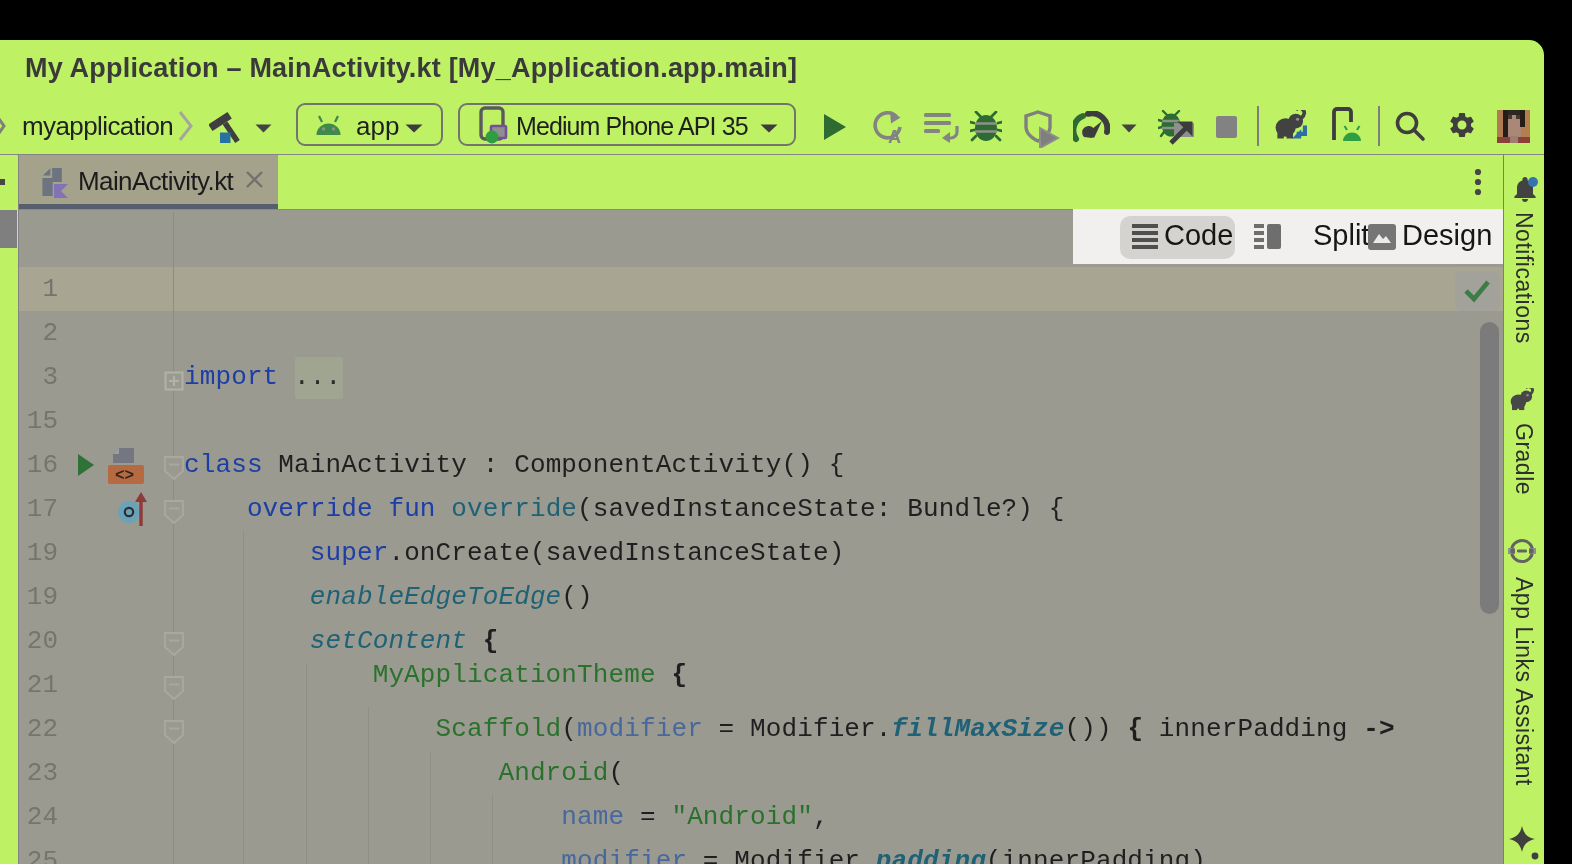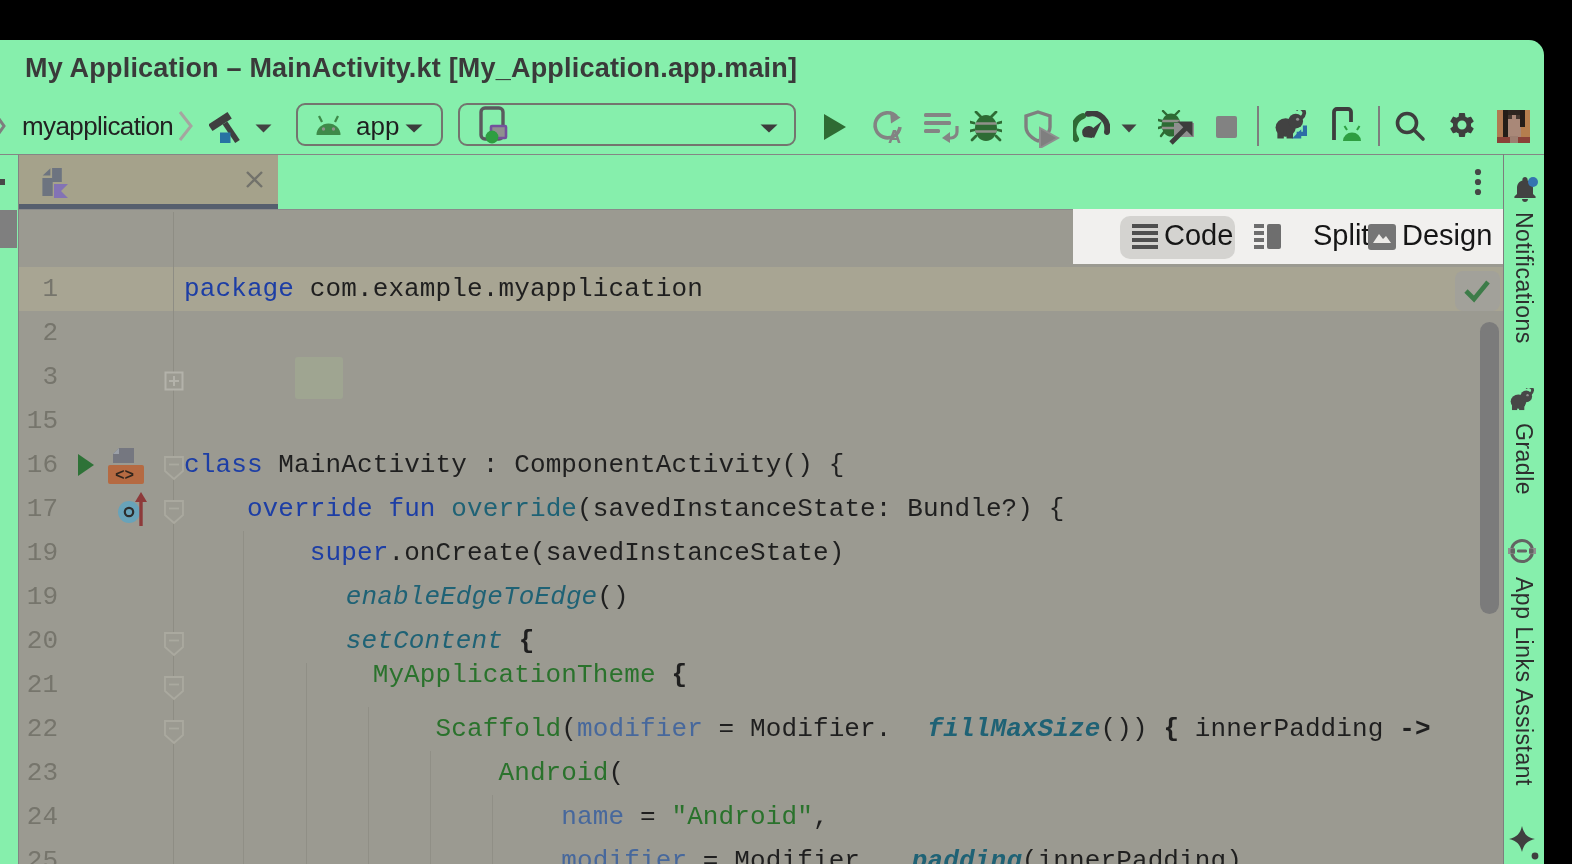--- a/index.html
+++ b/index.html
@@ -1,24 +1,24 @@
 <!DOCTYPE html>
 <html><head>
 <meta charset="utf-8">
 <style>
   html,body{margin:0;padding:0;background:#000;width:1572px;height:864px;overflow:hidden;}
   *{box-sizing:border-box;}
   .abs{position:absolute;}
   body{font-family:"Liberation Sans",sans-serif;}
-  #win{position:absolute;left:0;top:40px;width:1544px;height:824px;background:#86efac;border-radius:0 15px 0 0;overflow:hidden;}
+  #win{position:absolute;left:0;top:40px;width:1544px;height:824px;background:#bef264;border-radius:0 15px 0 0;overflow:hidden;}
   .codeline{position:absolute;left:184px;font-family:"Liberation Mono",monospace;font-size:26px;line-height:44px;letter-spacing:0.12px;white-space:pre;color:#1f1f1f;}
   .lnum{position:absolute;left:18px;width:40px;text-align:right;font-size:26px;line-height:44px;color:#76756c;font-family:"Liberation Mono",monospace;}
   .kw{color:#1d3ea5;}
   .fn{color:#1f6275;}
-  .fni{color:#1f6275;font-style:italic;margin-left:36px;}
+  .fni{color:#1f6275;font-style:italic;}
   .grn{color:#2a722c;}
   .arg{color:#47689c;}
   .b{font-weight:bold;}
   .vtext{position:absolute;writing-mode:vertical-rl;font-size:23px;color:#2e2e2e;letter-spacing:0.5px;}
   .tbtxt{position:absolute;font-size:27px;color:#222222;}
   .combo{position:absolute;top:63px;height:43px;border:2px solid #74746f;border-radius:9px;}
 </style>
 </head>
 <body>
 <div id="win">
@@ -56,20 +56,21 @@
   <svg class="abs" style="left:405px;top:84px;" width="18" height="9" viewBox="0 0 18 9">
       <path d="M0.5,0.5 L17.5,0.5 L9,8.5 Z" fill="#3c3c3c"></path>
     </svg>
 
   <div class="combo" style="left:458px;width:338px;"></div>
   <svg class="abs" style="left:478px;top:66px;" width="34" height="38" viewBox="0 0 34 38">
     <rect x="3" y="2" width="22" height="31" rx="4" fill="none" stroke="#5a5a5e" stroke-width="3.4"></rect>
     <rect x="13" y="20" width="15" height="12" rx="1" fill="#8f8f8f" stroke="#74509c" stroke-width="2.6"></rect>
     <circle cx="14" cy="31" r="6.4" fill="#2e9e41"></circle>
   </svg>
+  <div class="tbtxt" style="left:516px;top:72px;color:#1f1f1f;font-size:25px;letter-spacing:-0.9px;">Medium Phone API 35</div>
   <svg class="abs" style="left:760px;top:84px;" width="18" height="9" viewBox="0 0 18 9">
       <path d="M0.5,0.5 L17.5,0.5 L9,8.5 Z" fill="#3c3c3c"></path>
     </svg>
 
   <svg class="abs" style="left:823px;top:73px;" width="24" height="28" viewBox="0 0 24 28">
       <path d="M1,1 L23,14 L1,27 Z" fill="#2e6b33"></path>
     </svg>
 
   <svg class="abs" style="left:869px;top:68px;" width="36" height="36" viewBox="0 0 36 36">
     <path d="M27.5,8.5 A12.5,12.5 0 1 0 31,19" fill="none" stroke="#838383" stroke-width="3.6"></path>
@@ -194,20 +195,21 @@
   <div class="abs" style="left:0;top:139px;width:5px;height:6px;background:#474747;"></div>
   <div class="abs" style="left:19px;top:115px;width:259px;height:49px;background:#a5a28b;"></div>
   <svg class="abs" style="left:42px;top:126px;" width="28" height="32" viewBox="0 0 28 32">
     <g fill="#6d7480">
       <rect x="0.4" y="12" width="10.3" height="18"></rect>
       <rect x="10.1" y="2" width="9.7" height="14"></rect>
       <polygon points="0.7,9.6 8.4,2.3 8.4,9.6"></polygon>
     </g>
     <polygon points="12,18 26,18 19,25 26,32 12,32" fill="#8373b5"></polygon>
   </svg>
+  <div class="abs" style="left:78px;top:122px;font-size:26px;line-height:38px;letter-spacing:-0.6px;color:#1b1b1b;">MainActivity.kt</div>
   <svg class="abs" style="left:244px;top:129px;" width="21" height="21" viewBox="0 0 21 21">
     <path d="M3,3 L18,18 M18,3 L3,18" stroke="#72726b" stroke-width="2.4"></path>
   </svg>
   <div class="abs" style="left:19px;top:164px;width:259px;height:6px;background:#565f6e;"></div>
 
   <svg class="abs" style="left:1472px;top:128px;" width="12" height="32" viewBox="0 0 12 32">
     <circle cx="6" cy="4" r="3.1" fill="#464646"></circle>
       <circle cx="6" cy="14" r="3.1" fill="#464646"></circle>
       <circle cx="6" cy="24" r="3.1" fill="#464646"></circle>
   </svg>
@@ -237,21 +239,21 @@
   <div class="lnum" style="top:447px;">17</div>
   <div class="lnum" style="top:491px;">19</div>
   <div class="lnum" style="top:535px;">19</div>
   <div class="lnum" style="top:579px;">20</div>
   <div class="lnum" style="top:623px;">21</div>
   <div class="lnum" style="top:667px;">22</div>
   <div class="lnum" style="top:711px;">23</div>
   <div class="lnum" style="top:755px;">24</div>
   <div class="lnum" style="top:799px;">25</div>
 
-  <div class="codeline" style="top:227px;"><span class="kw">package</span> com.example.myapplication</div>
+  <div class="codeline" style="top:315px;"><span class="kw">import</span> <span style="color:#2b2b2b;">...</span></div>
   <div class="codeline" style="top:403px;"><span class="kw">class</span> MainActivity : ComponentActivity() {</div>
   <div class="codeline" style="top:447px;">    <span class="kw">override</span> <span class="kw">fun</span> <span class="fn">override</span>(savedInstanceState: Bundle?) {</div>
   <div class="codeline" style="top:491px;">        <span class="kw">super</span>.onCreate(savedInstanceState)</div>
   <div class="codeline" style="top:535px;">        <span class="fni">enableEdgeToEdge</span>()</div>
   <div class="codeline" style="top:579px;">        <span class="fni">setContent</span> <span class="b">{</span></div>
   <div class="codeline" style="top:613px;">            <span class="grn">MyApplicationTheme</span> <span class="b">{</span></div>
   <div class="codeline" style="top:667px;">                <span class="grn">Scaffold</span>(<span class="arg">modifier</span> = Modifier.<span class="fni b">fillMaxSize</span>()) <span class="b">{</span> innerPadding <span class="b">-&gt;</span></div>
   <div class="codeline" style="top:711px;">                    <span class="grn">Android</span>(</div>
   <div class="codeline" style="top:755px;">                        <span class="arg">name</span> = <span class="grn">"Android"</span>,</div>
   <div class="codeline" style="top:799px;">                        <span class="arg">modifier</span> = Modifier.<span class="fni b">padding</span>(innerPadding)</div>

